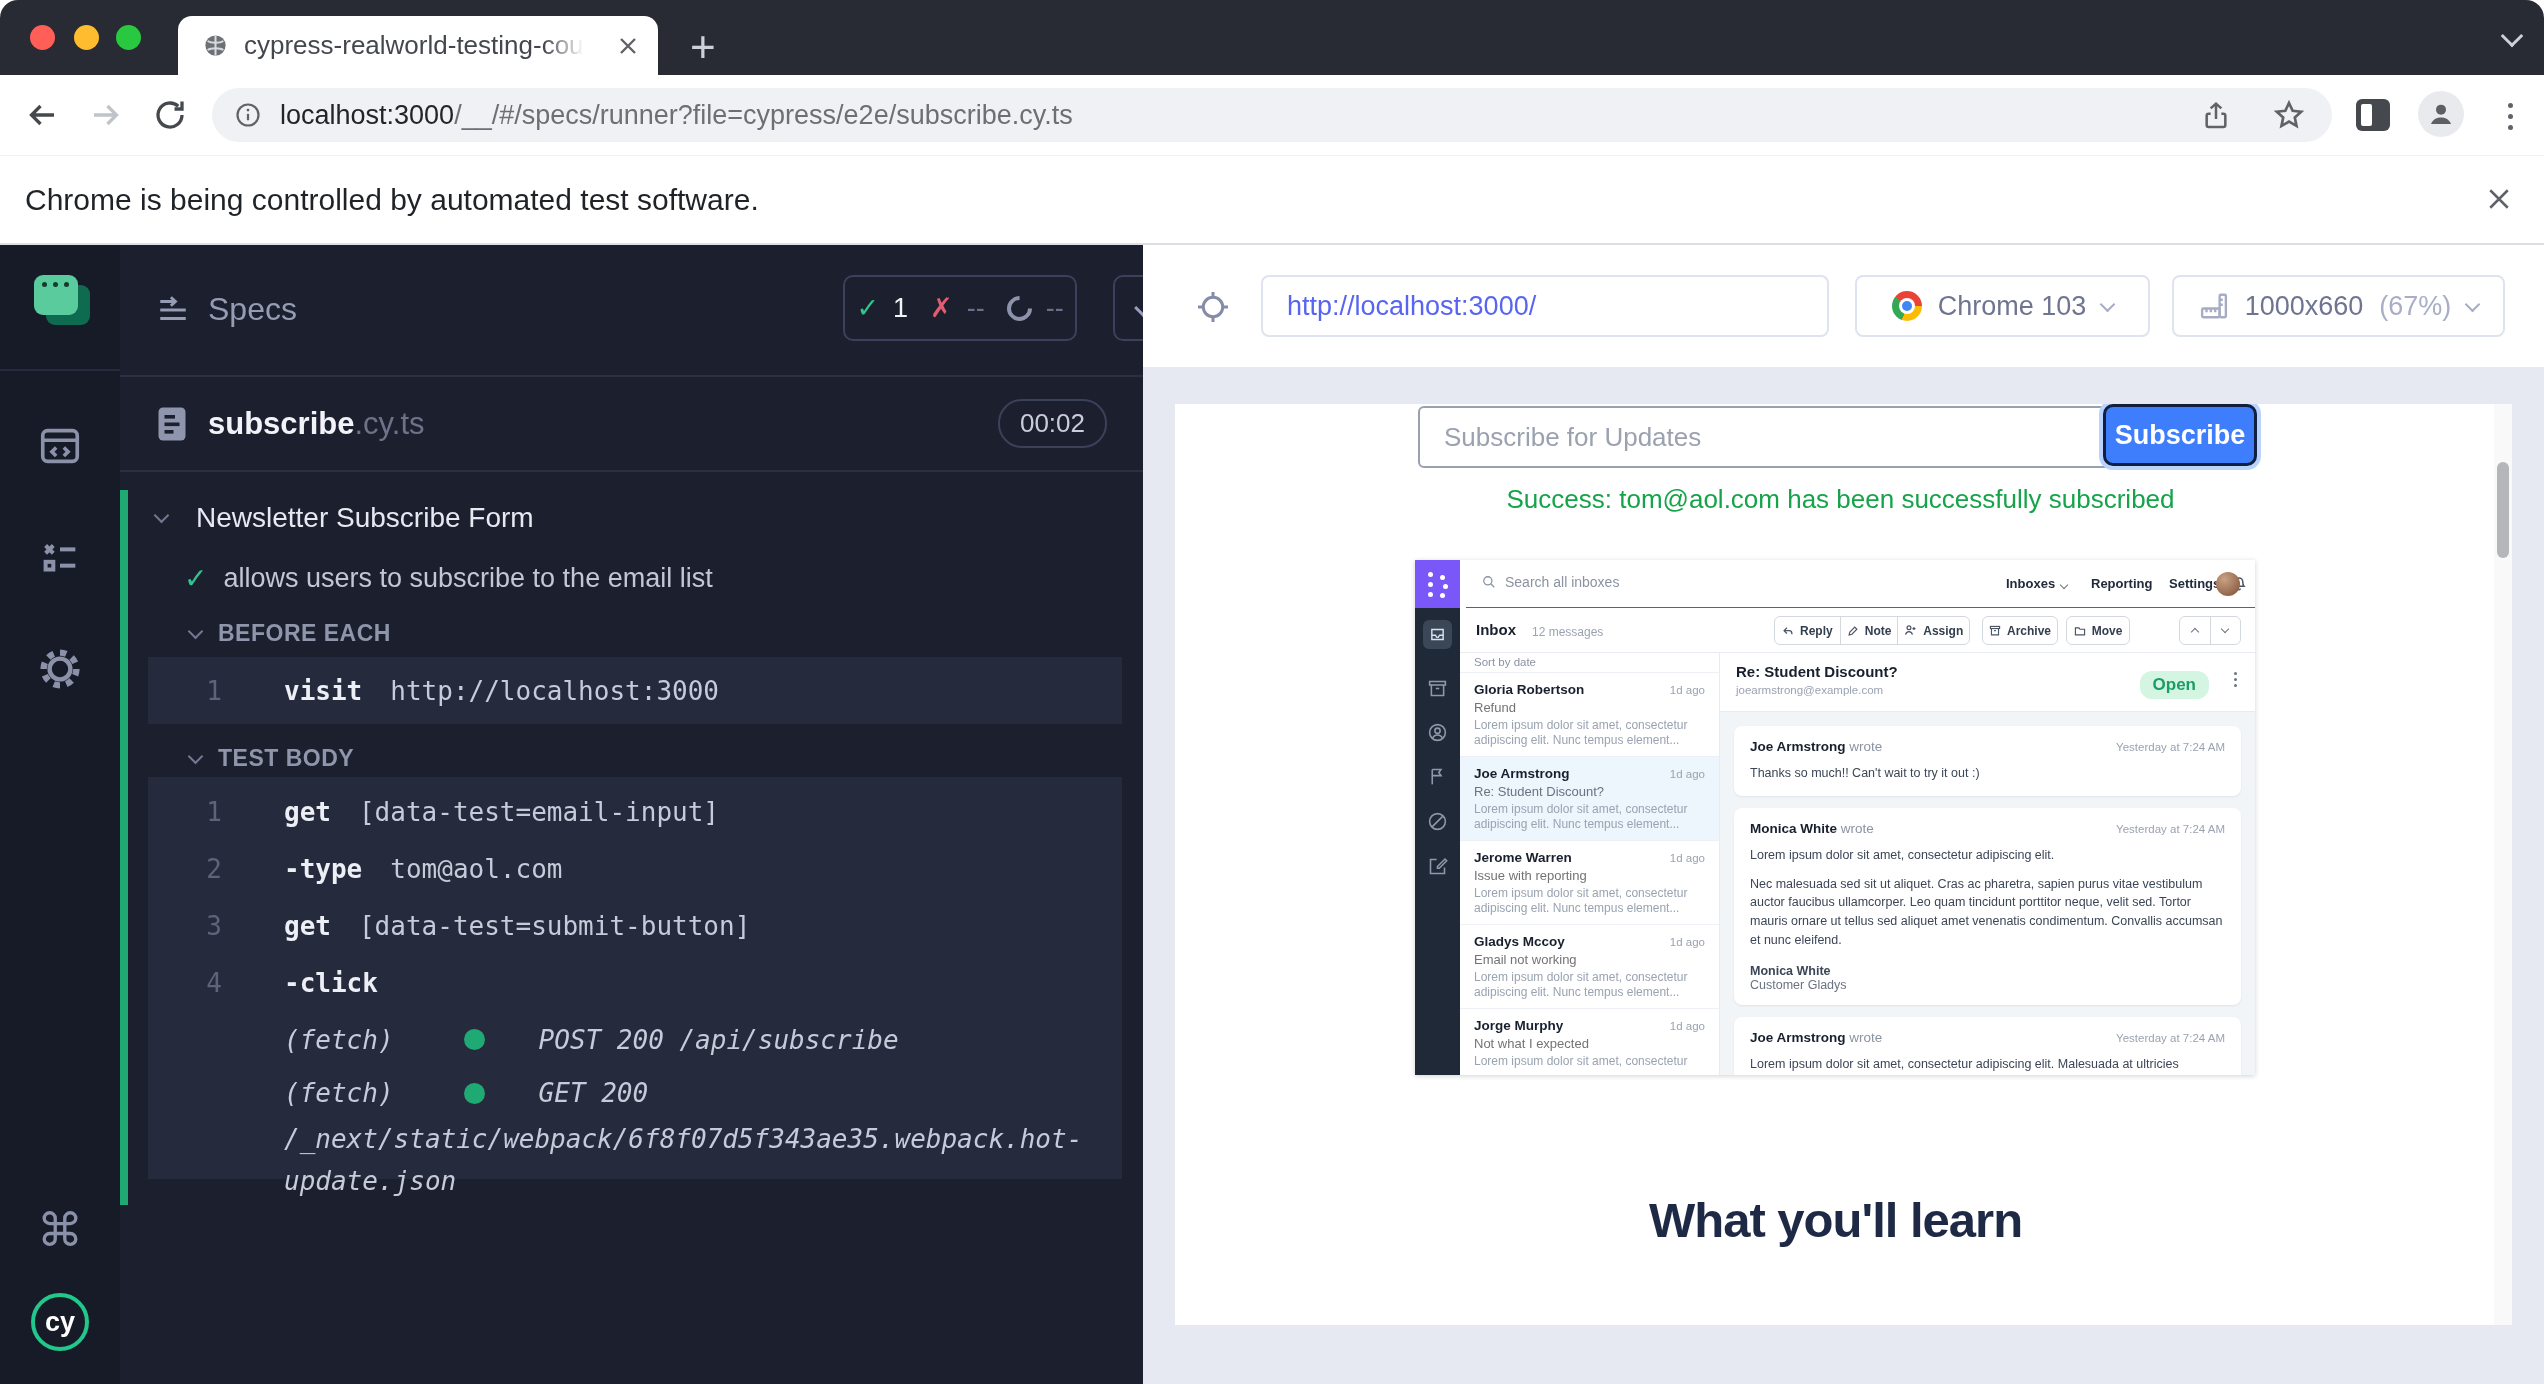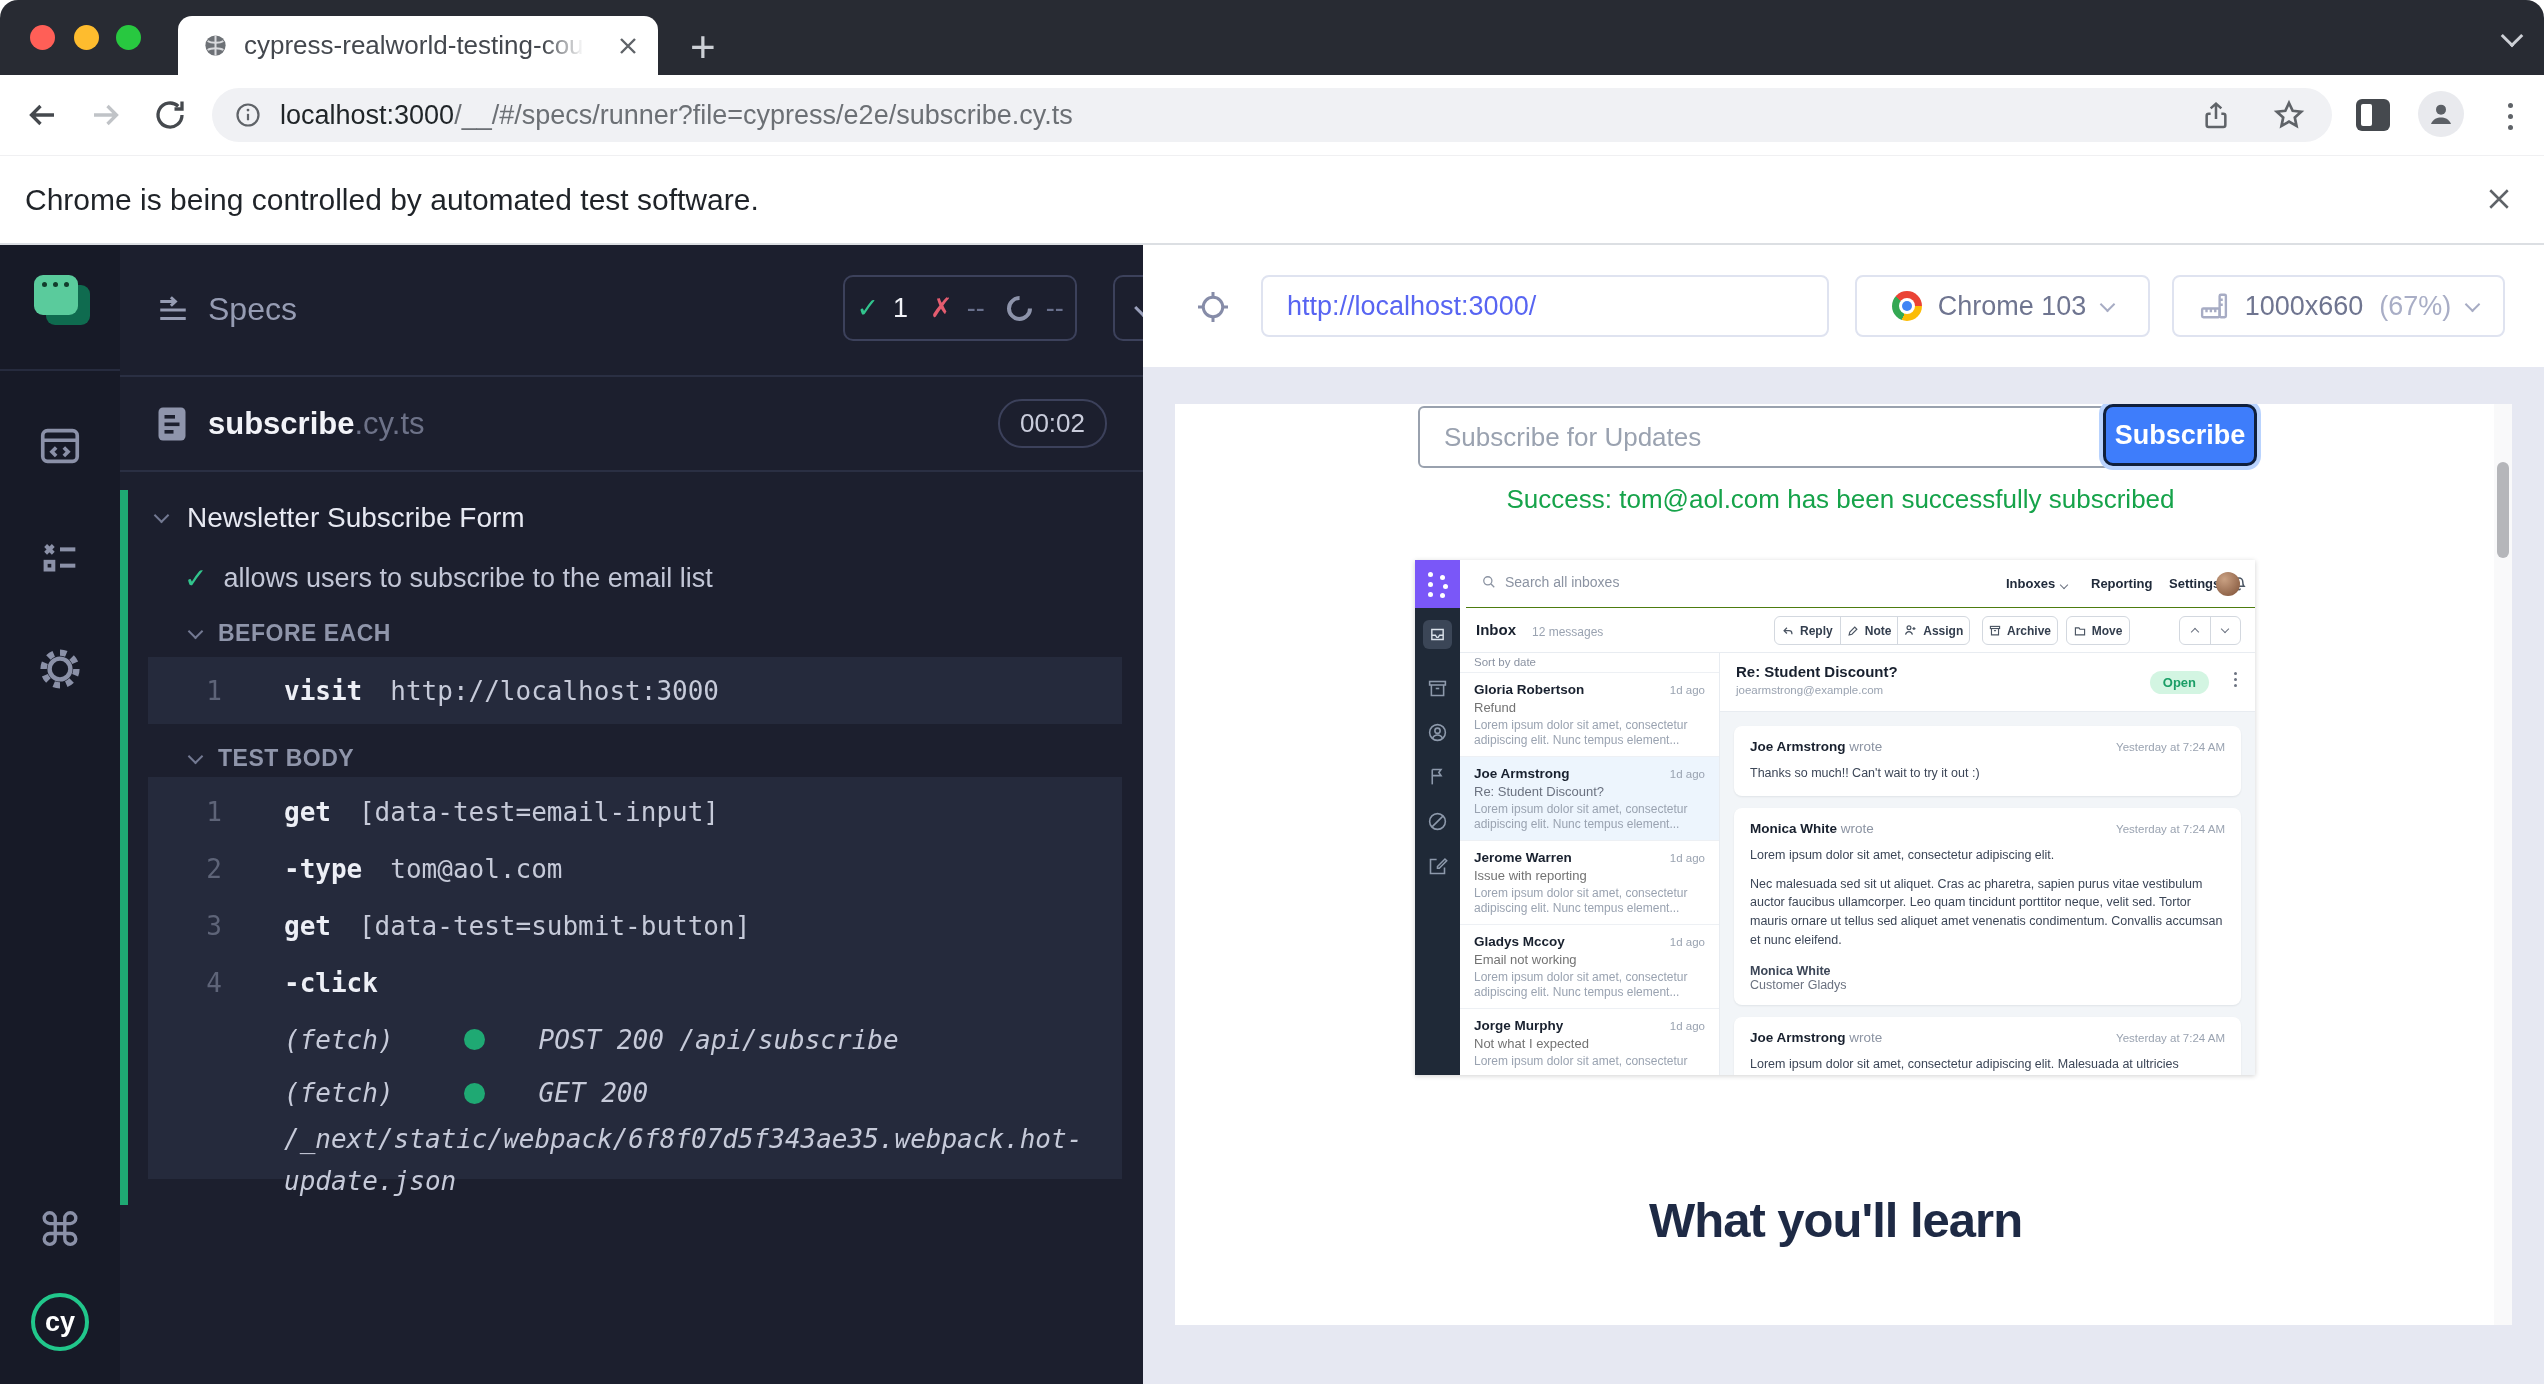--- a/index.html
+++ b/index.html
@@ -59,21 +59,21 @@
   .spin{display:inline-block;width:17px;height:17px;border-radius:50%;border:4px solid #8d93aa;border-top-color:transparent;transform:rotate(45deg);}
   #ctrlbox{left:993px;top:30px;width:120px;height:66px;border:2px solid #3c415b;border-radius:10px;display:flex;box-sizing:border-box;}
   #ctrlbox .cell{width:58px;display:flex;align-items:center;justify-content:center;}
   #ctrlbox .cell+.cell{border-left:2px solid #3c415b;}
   #filerow{left:0;top:132px;width:1023px;height:93px;display:flex;align-items:center;padding:0 36px;box-sizing:border-box;}
   #filerow .fname{margin-left:20px;font-size:31px;font-weight:bold;color:#f2f3f8;}
   #filerow .fext{font-size:31px;color:#6d7288;}
   #timer{margin-left:auto;border:2px solid #3c415b;border-radius:24px;padding:7px 20px;color:#c9ccdb;font-size:26px;}
   #greenbar{left:0;top:245px;width:8px;height:715px;background:#1fa973;}
   .trow{display:flex;align-items:center;}
-  #suiterow{left:36px;top:257px;gap:20px;font-size:28px;color:#e7e9f2;}
+  #suiterow{left:36px;top:257px;gap:29px;font-size:28px;color:#e7e9f2;}
   #testrow{left:64px;top:317px;gap:16px;font-size:27px;color:#c2c6d6;}
   .checkmark{color:#32c48d;font-size:28px;font-weight:bold;}
   .hookrow{left:70px;gap:17px;font-size:23px;font-weight:600;letter-spacing:.5px;color:#8f95aa;}
   .hookrow .chev,#suiterow .chev{border-color:#737992;border-width:2.5px;width:9px;height:9px;margin-top:-5px;}
   .cmdblock{left:28px;width:974px;background:#252a3c;font-family:"DejaVu Sans Mono",monospace;font-size:26px;}
   .cmdrow{display:flex;align-items:center;height:57px;}
   .lnum{width:74px;text-align:right;color:#5e6478;flex:none;}
   .method{margin-left:62px;font-weight:bold;color:#edeff6;white-space:pre;}
   .args{margin-left:28px;color:#c6cad9;white-space:pre;}
   .fetchrow{display:flex;align-items:center;height:57px;padding-left:136px;font-style:italic;color:#c6cad9;gap:48px;}
@@ -125,21 +125,21 @@
   .mitem.sel{background:#edf5fd;}
   .mitem .r1{display:flex;justify-content:space-between;align-items:baseline;}
   .mname{font-size:13.5px;font-weight:600;color:#18202e;}
   .mtime{font-size:11.5px;color:#9aa3b1;}
   .msub{font-size:13px;color:#737373;margin-top:3px;}
   .mprev{font-size:12px;line-height:15px;color:#9aa3b1;margin-top:3px;max-height:30px;overflow:hidden;}
   #mdetail{left:305px;top:93px;width:535px;height:422px;background:#f2f5f8;}
   #dheader{left:0;top:0;width:535px;height:59px;background:#fff;border-bottom:1px solid #e8ecf1;box-sizing:border-box;padding:10px 16px;}
   #dsub{font-size:15px;font-weight:bold;}
   #demail{font-size:11.5px;color:#9aa3b1;margin-top:4px;}
-  #dopen{position:absolute;right:46px;top:18px;background:#d3f5e2;color:#1a9e66;font-size:13px;font-weight:600;padding:4px 13px;border-radius:12px;text-align:right;}
+  #dopen{position:absolute;right:46px;top:18px;background:#d3f5e2;color:#1a9e66;font-size:17px;font-weight:600;padding:4px 13px;border-radius:12px;text-align:right;}
   #dkebab{position:absolute;right:18px;top:16px;}
   #dkebab i{display:block;width:3px;height:3px;border-radius:50%;background:#6b7280;margin:3px 0;}
   #dbody{left:0;top:59px;width:535px;padding:14px;box-sizing:border-box;}
   .card{background:#fff;border-radius:8px;box-shadow:0 1px 2px rgba(16,24,40,.08);padding:13px 16px;margin-bottom:12px;}
   .card .chdr{display:flex;justify-content:space-between;align-items:baseline;}
   .cauthor{font-size:13.5px;font-weight:bold;}
   .cwrote{font-weight:normal;color:#8b93a2;}
   .ctime{font-size:11.5px;color:#9aa3b1;}
   .cbody{font-size:12.5px;line-height:1.5;color:#3c4657;margin-top:10px;}
   .csig{margin-top:14px;font-size:12.5px;color:#3c4657;}

